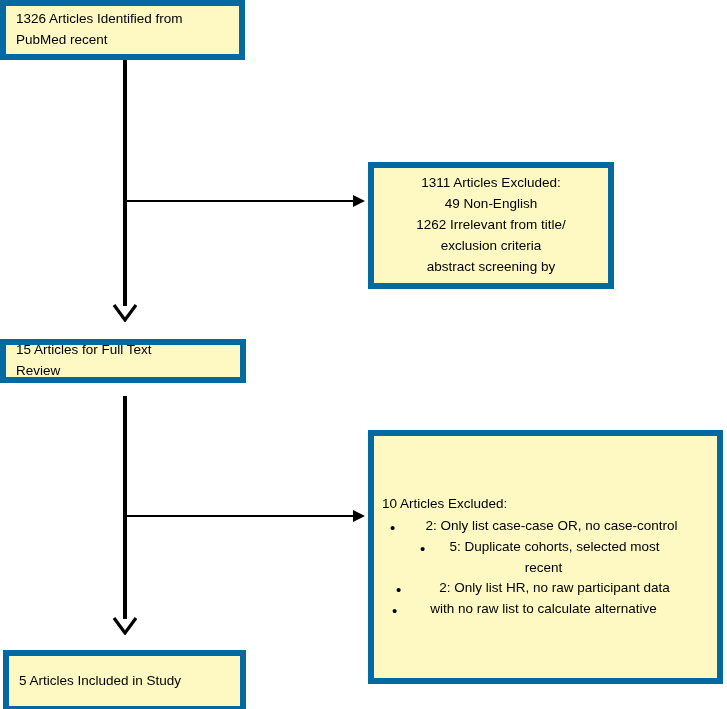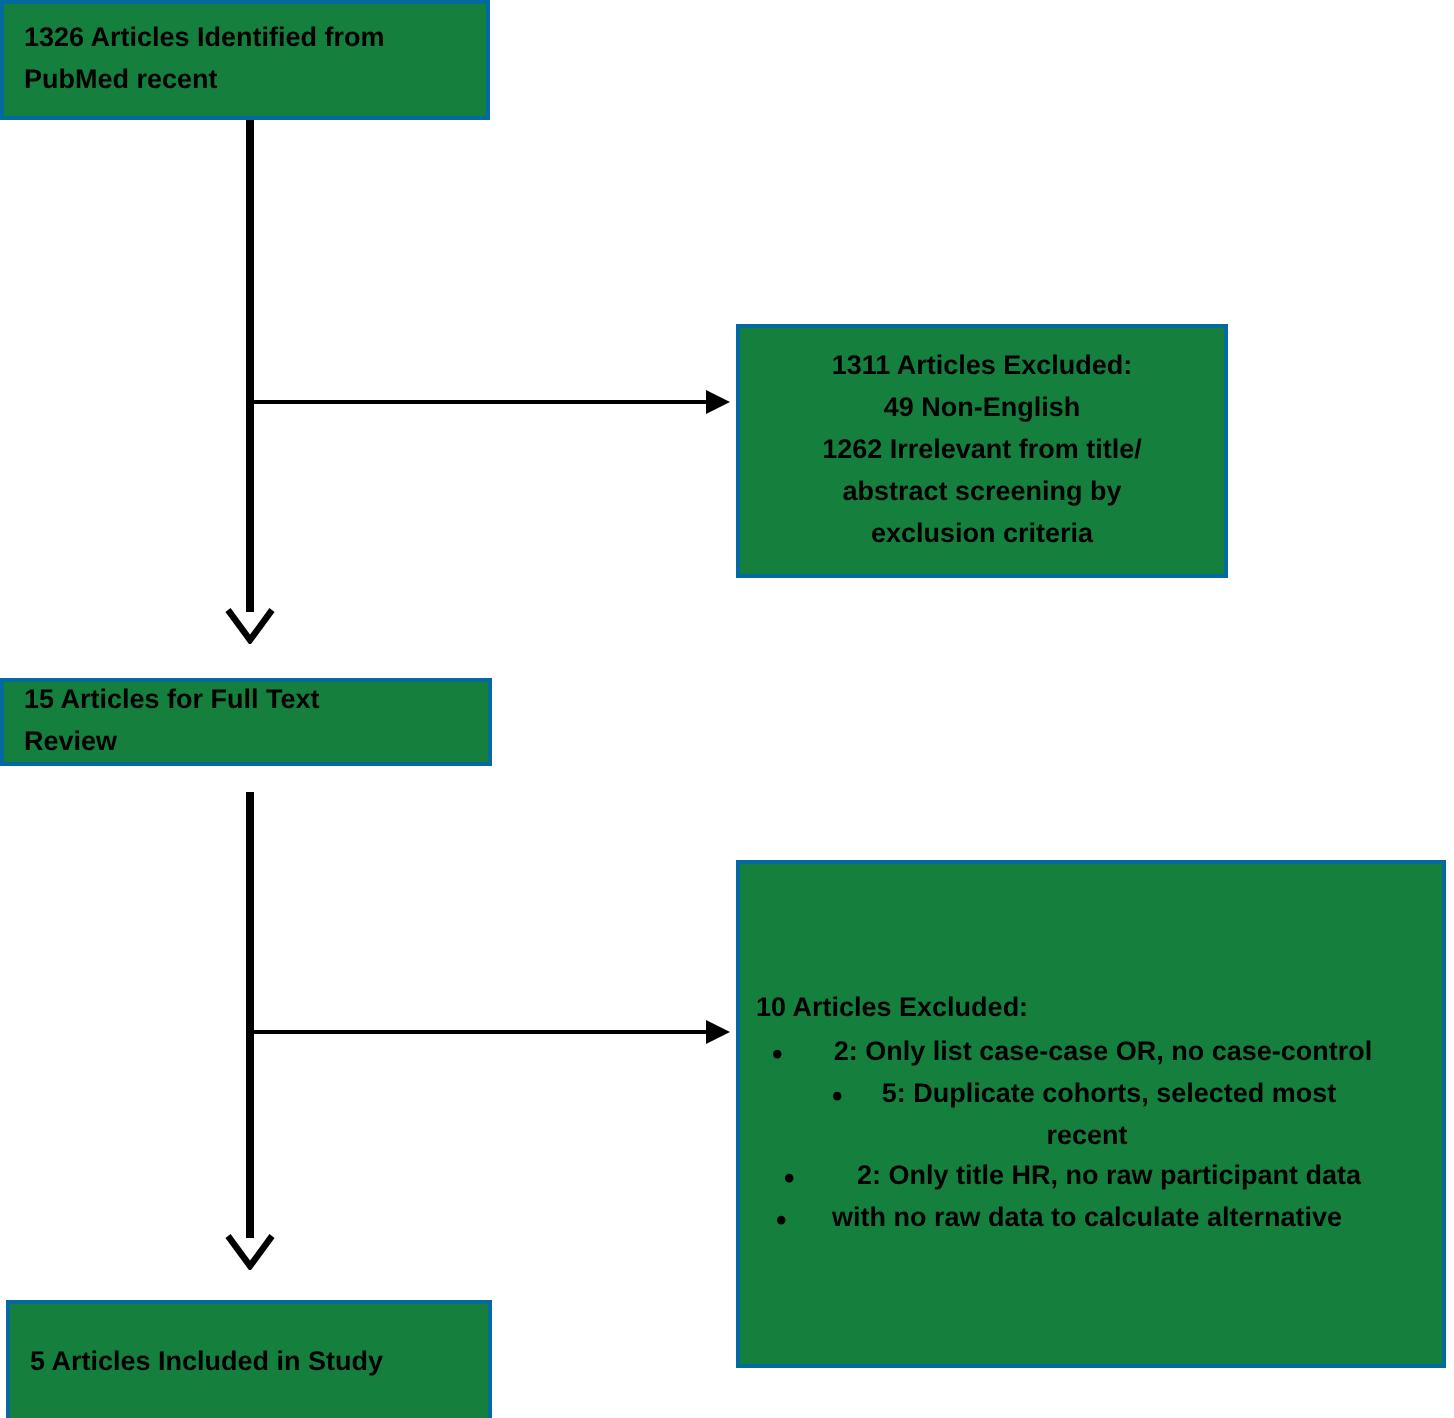--- a/index.html
+++ b/index.html
@@ -14,24 +14,24 @@
     position: relative;
     width: 727px;
     height: 709px;
     background: #ffffff;
     overflow: hidden;
   }
 
   .node {
     position: absolute;
     box-sizing: border-box;
-    border: 2px solid #0369a1;
-    background: #15803d;
+    border: 6px solid #0369a1;
+    background: #fef9c3;
     color: #000000;
-    font-weight: bold;
+    font-weight: normal;
     font-size: 13.5px;
     line-height: 1.55;
   }
 
   
   .node.left-node {
     display: flex;
     flex-direction: column;
     justify-content: center;
     padding: 4px 10px;
@@ -155,22 +155,22 @@
 
   <div class="node left-node" id="node-identified">
     <span class="tline">1326 Articles Identified from</span>
     <span class="tline">PubMed recent</span>
   </div>
 
   <div class="node right-node" id="node-excluded-1">
     <span class="tline">1311 Articles Excluded:</span>
     <span class="tline">49 Non-English</span>
     <span class="tline">1262 Irrelevant from title/</span>
+    <span class="tline">exclusion criteria</span>
     <span class="tline">abstract screening by</span>
-    <span class="tline">exclusion criteria</span>
   </div>
 
   <div class="node left-node" id="node-fulltext">
     <span class="tline">15 Articles for Full Text</span>
     <span class="tline">Review</span>
   </div>
 
   <div class="node right-node" id="node-excluded-2">
     <span class="excl-title">10 Articles Excluded:</span>
 
@@ -180,26 +180,26 @@
     </span>
 
     <span class="bullet-row b2">
       <span class="bullet-dot">•</span>
       <span class="bullet-text">5: Duplicate cohorts, selected most</span>
       <span class="bullet-text" style="padding-left:0">recent</span>
     </span>
 
     <span class="bullet-row b3">
       <span class="bullet-dot">•</span>
-      <span class="bullet-text">2: Only title HR, no raw participant data</span>
+      <span class="bullet-text">2: Only list HR, no raw participant data</span>
     </span>
 
     <span class="bullet-row b4">
       <span class="bullet-dot">•</span>
-      <span class="bullet-text" style="padding-left:0">with no raw data to calculate alternative</span>
+      <span class="bullet-text" style="padding-left:0">with no raw list to calculate alternative</span>
     </span>
   </div>
 
   <div class="node left-node" id="node-included">
     <span class="tline">5 Articles Included in Study</span>
   </div>
 
 </div>
 
 </body></html>

